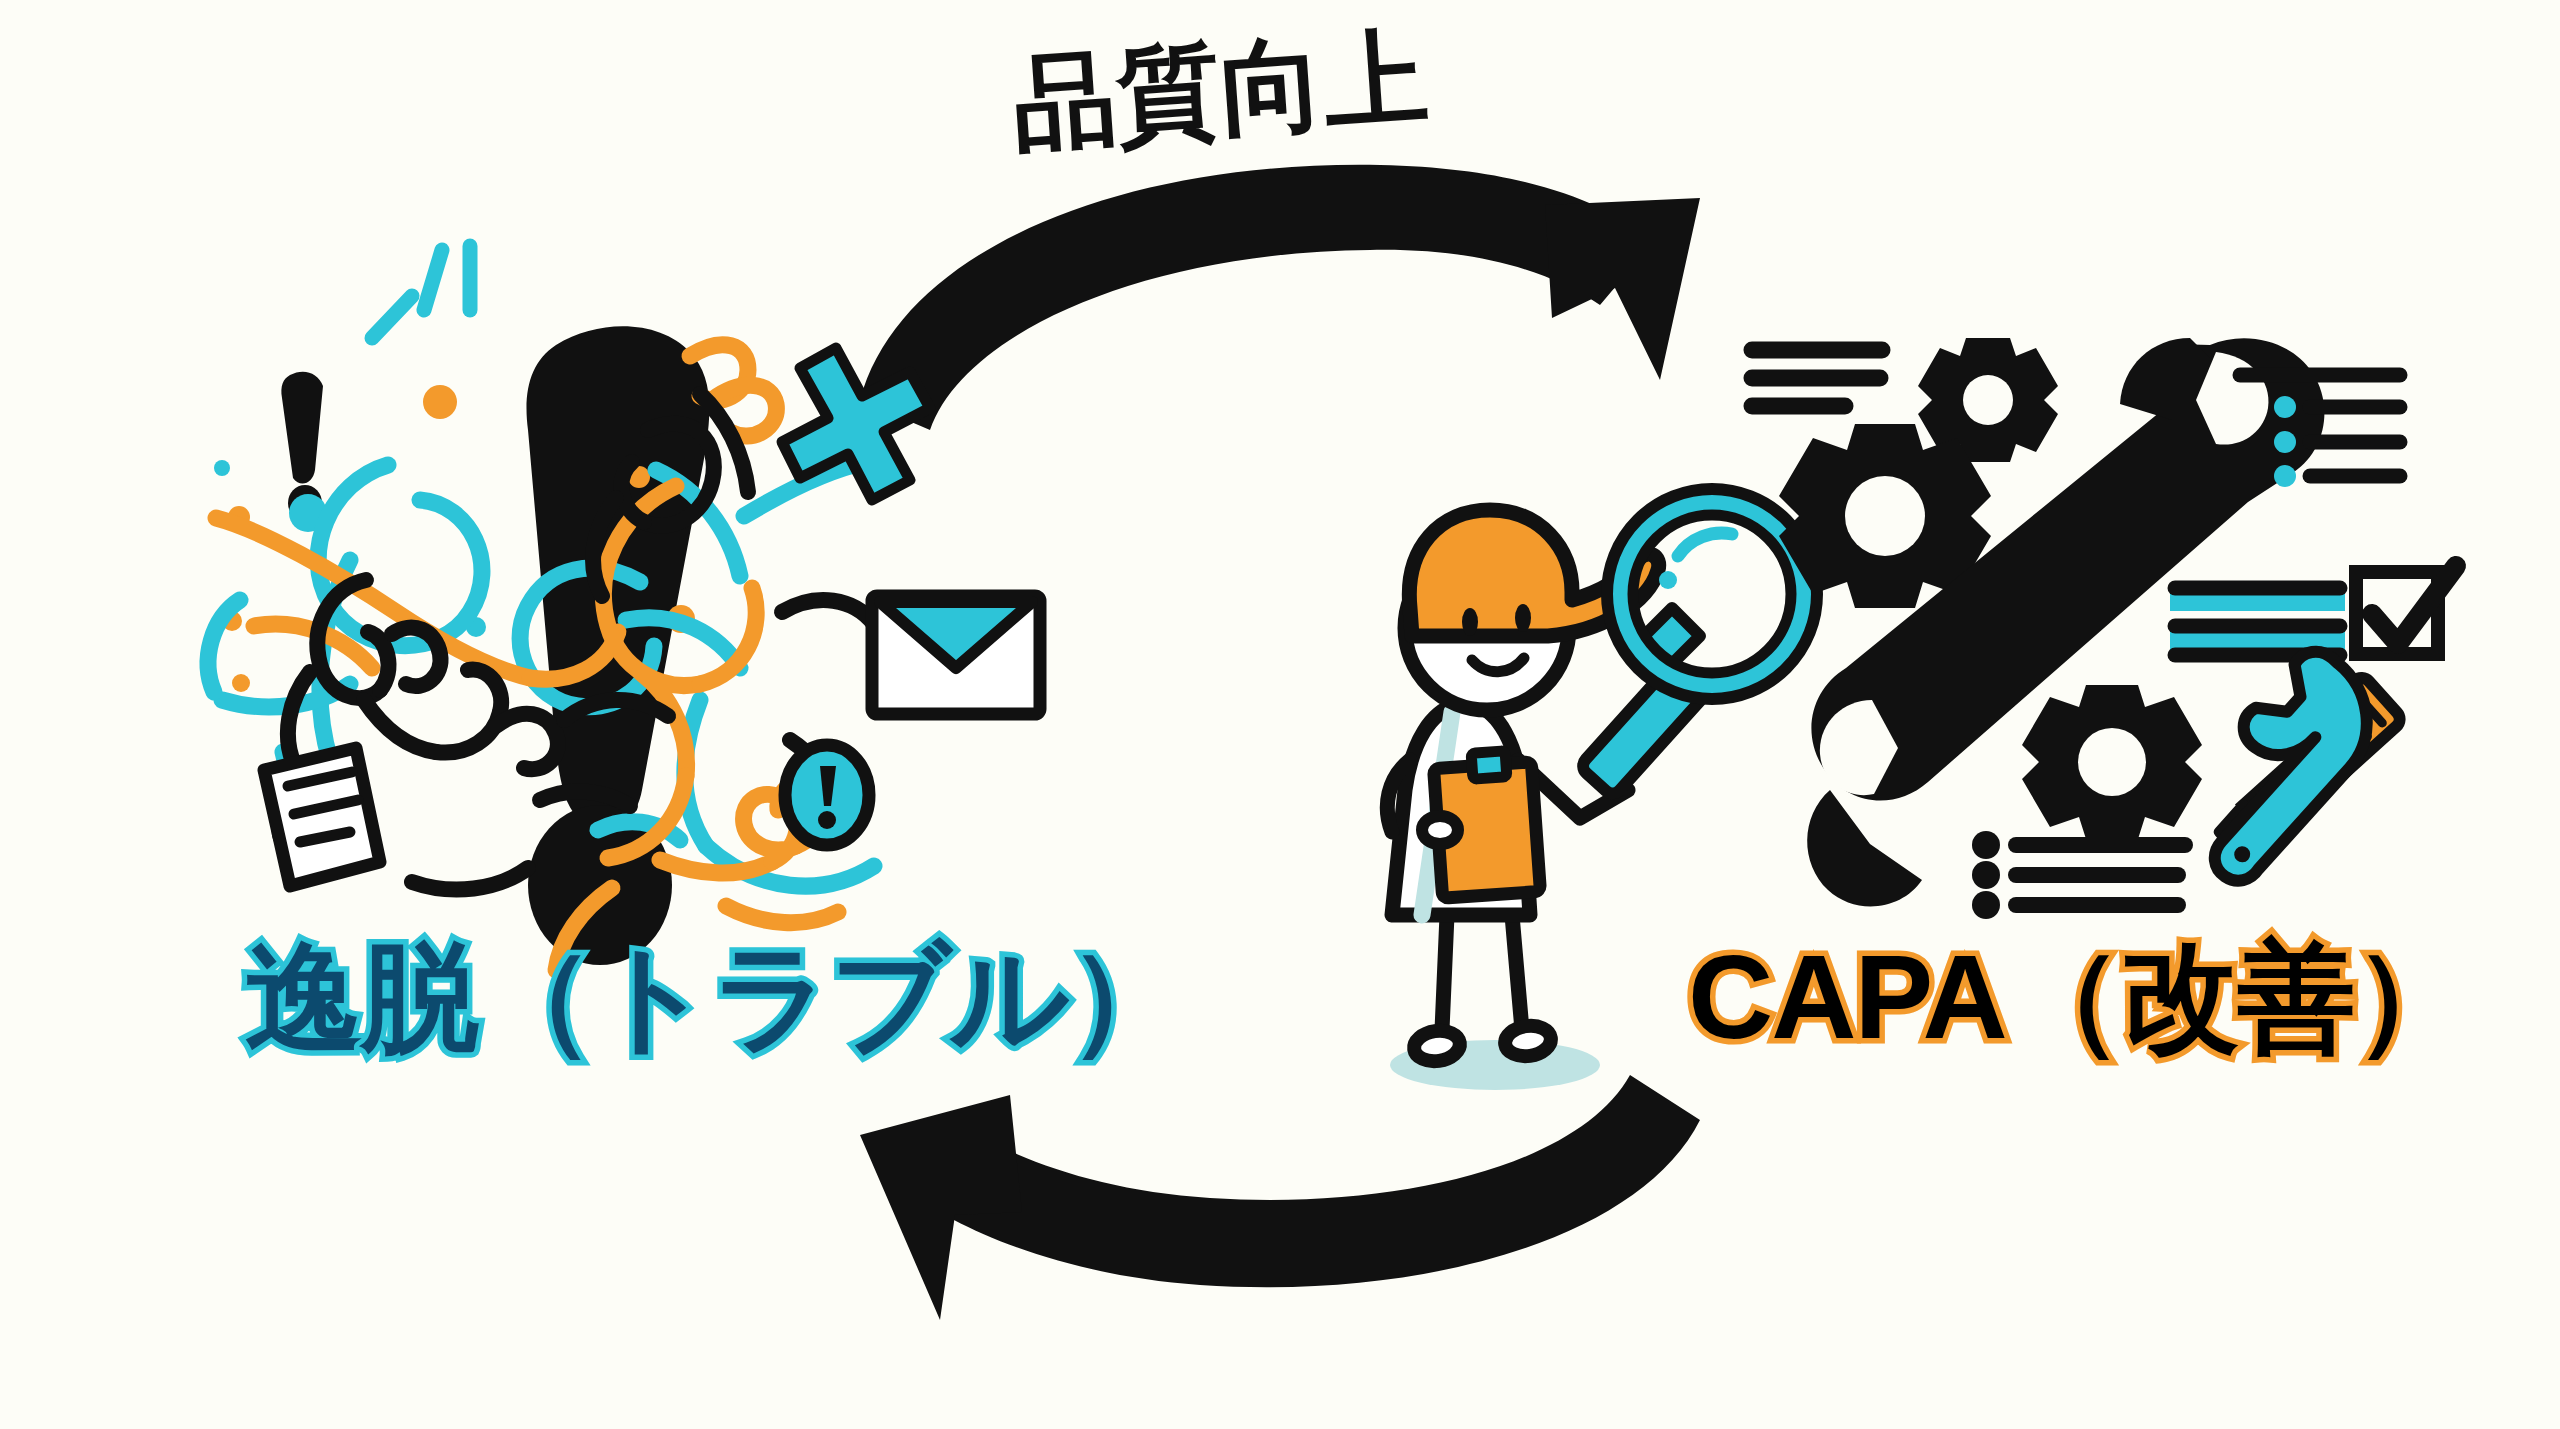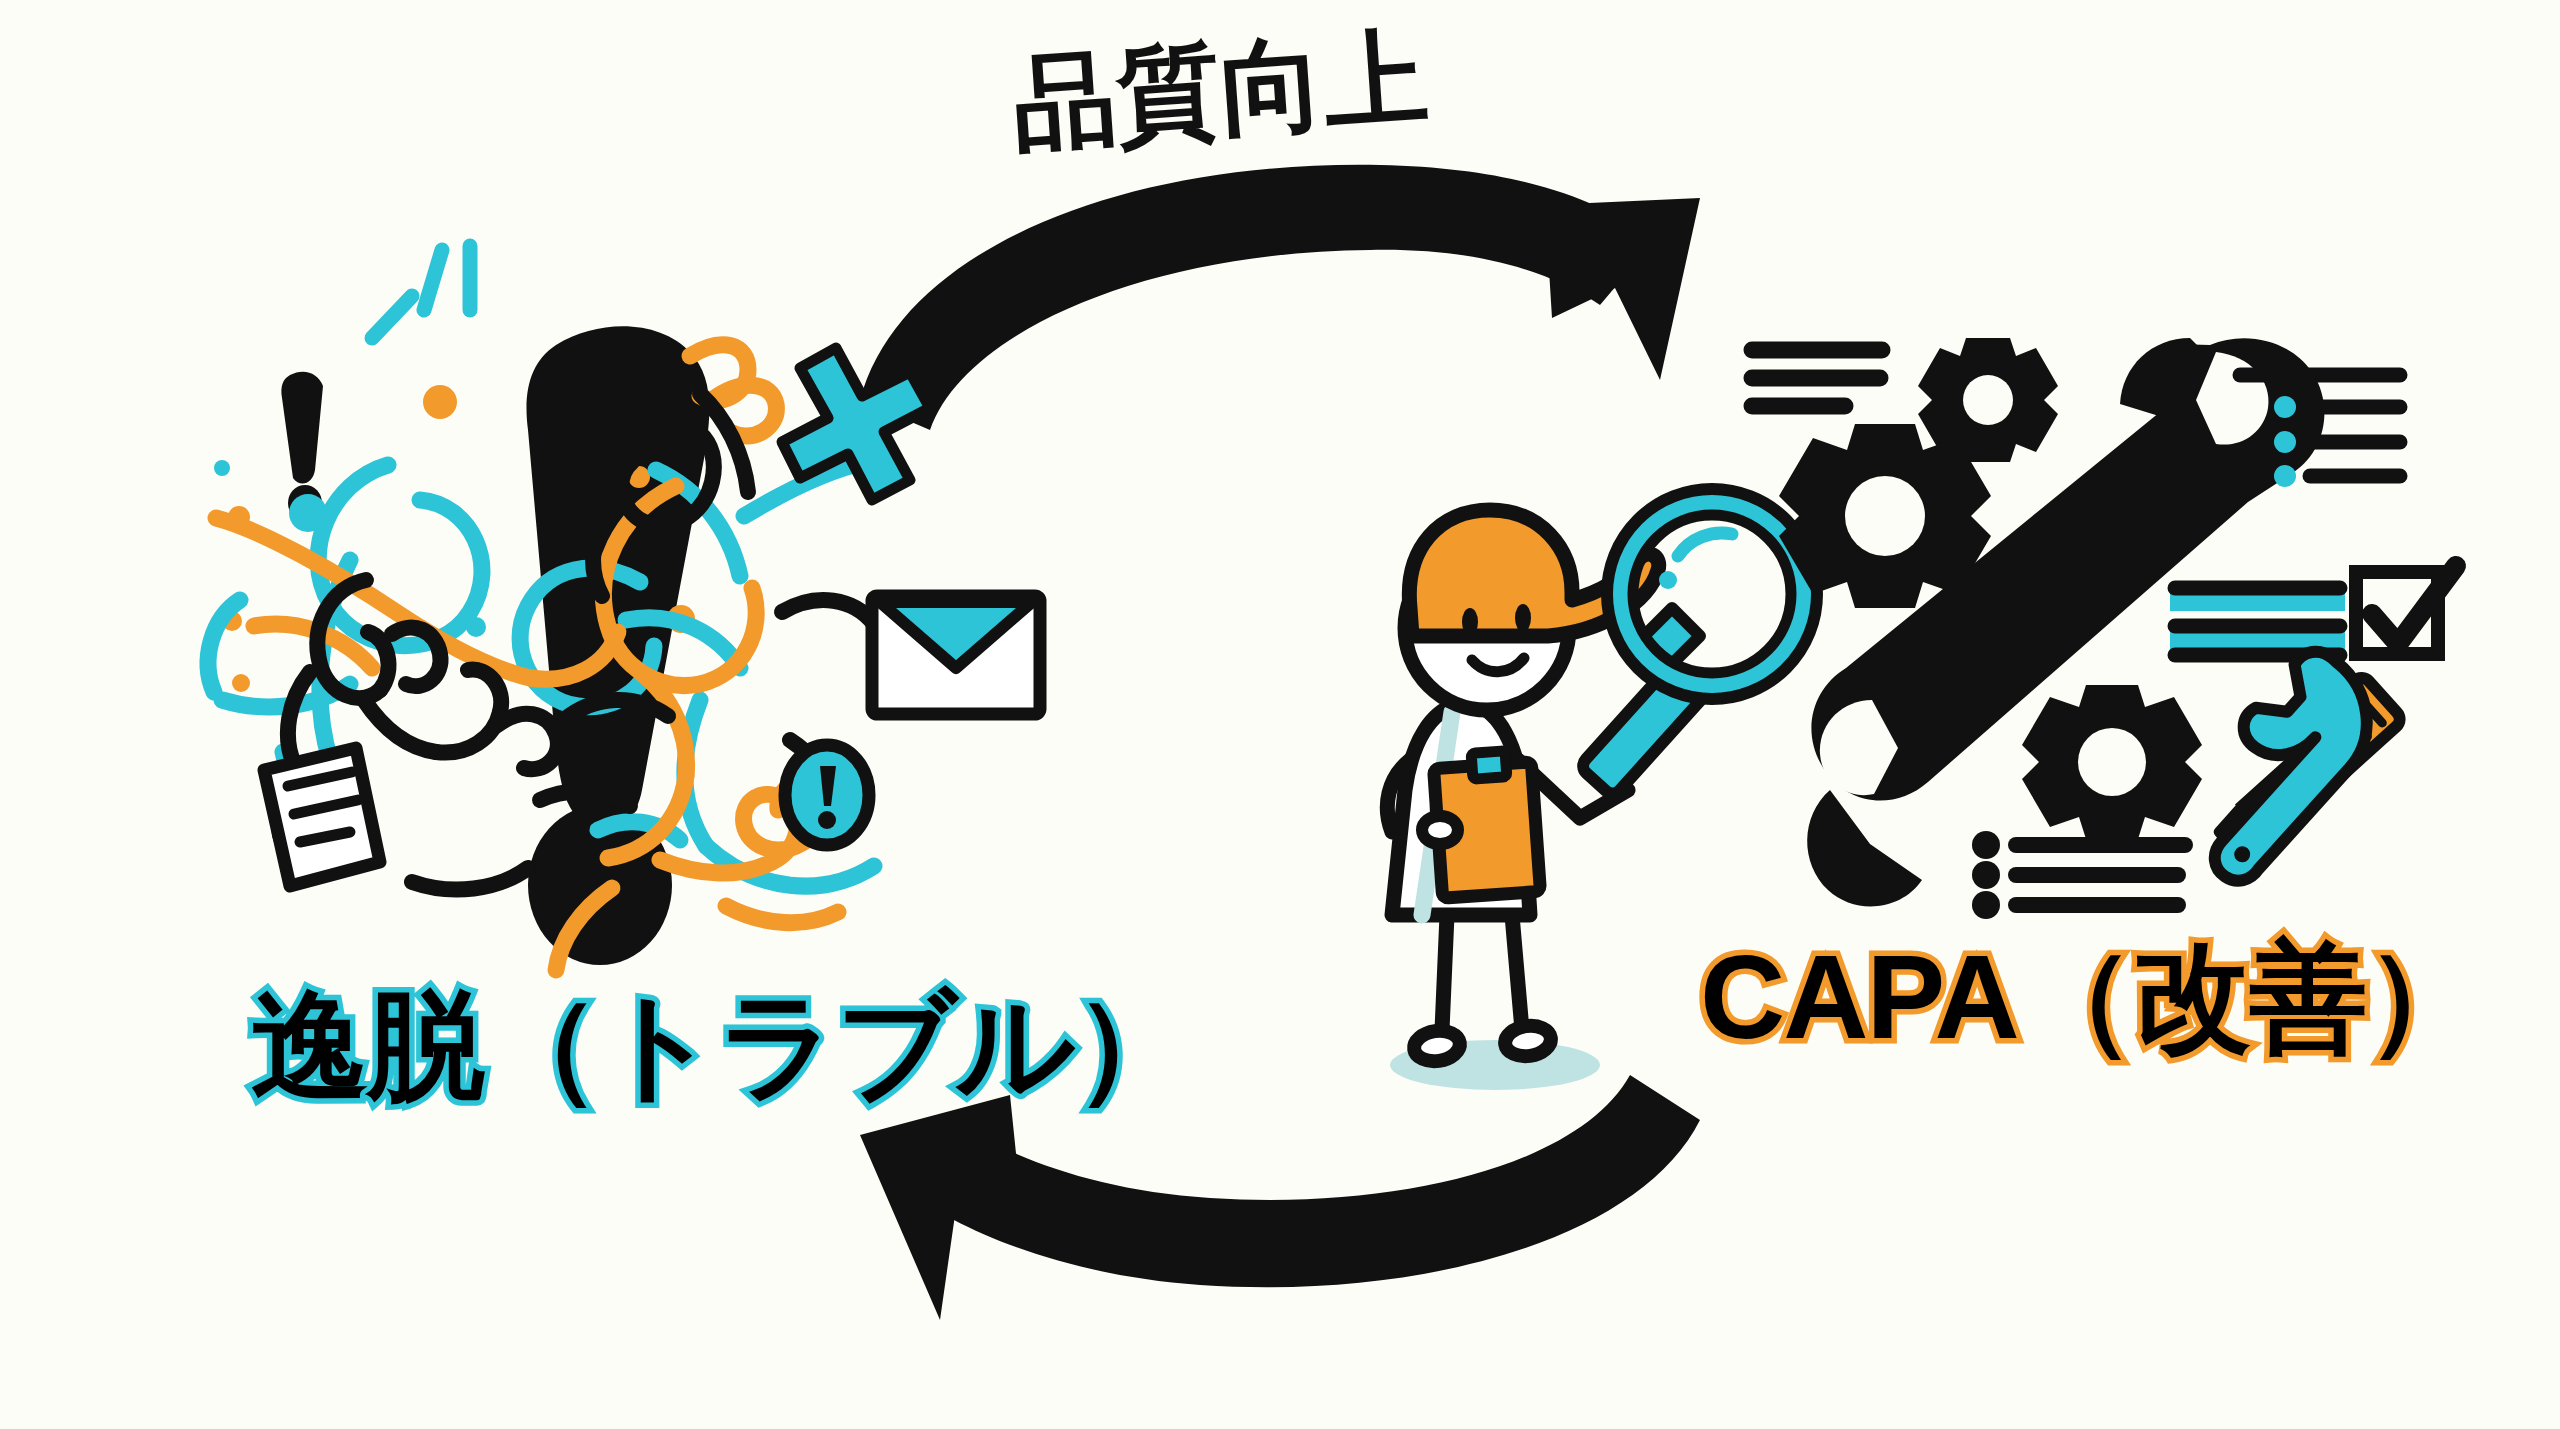--- a/index.html
+++ b/index.html
@@ -24,38 +24,36 @@
     display: block;
   }
   .lbl {
     position: absolute;
     white-space: nowrap;
     font-weight: 700;
     line-height: 1;
     user-select: none;
   }
   #label-left {
-    left: 251px;
+    left: 245px;
     top: 938px;
     font-size: 118px;
-    color: #000000;
+    color: #0c4a6e;
     -webkit-text-stroke: 11px #2dc4d8;
     paint-order: stroke fill;
     letter-spacing: -2px;
-    margin-top: 48px;
   }
   #label-right {
     left: 1688px;
     top: 938px;
     font-size: 118px;
     color: #000000;
     -webkit-text-stroke: 11px #f39a2c;
     paint-order: stroke fill;
     letter-spacing: -2px;
-    margin-left: 12px;
   }
   #label-top {
     left: 1012px;
     top: 38px;
     font-size: 104px;
     color: #111111;
     transform: rotate(-4deg);
   }
 </style>
 </head>

